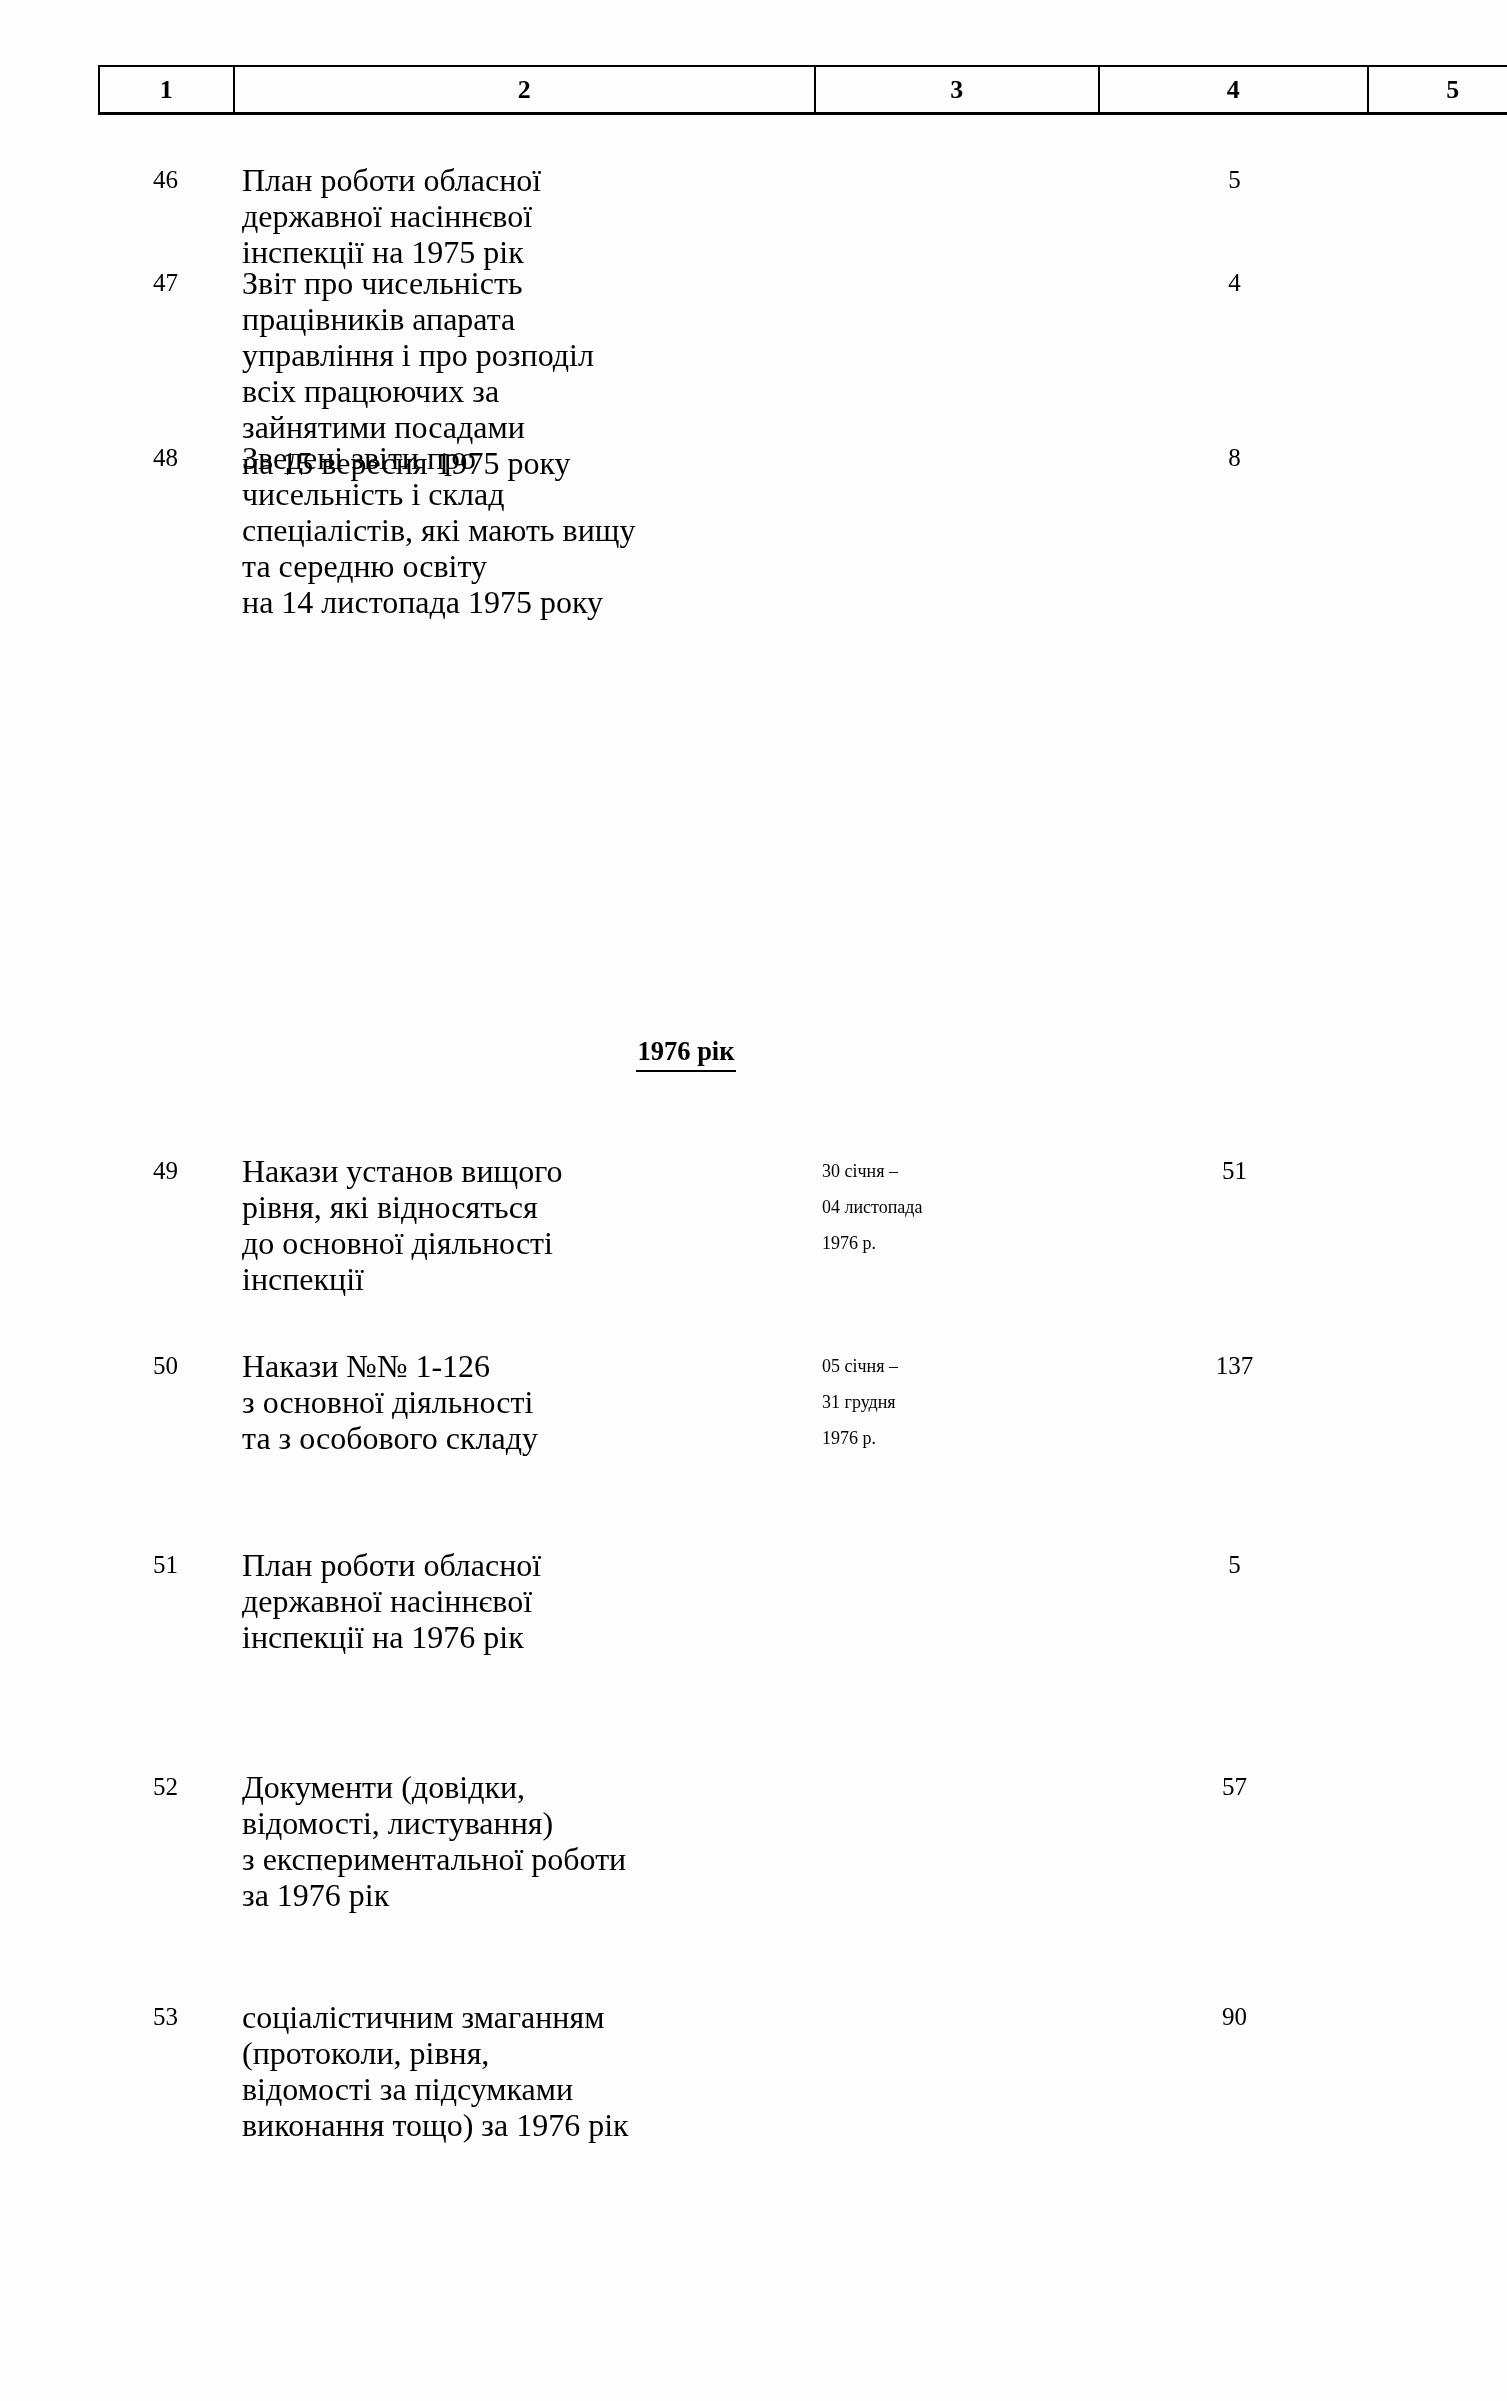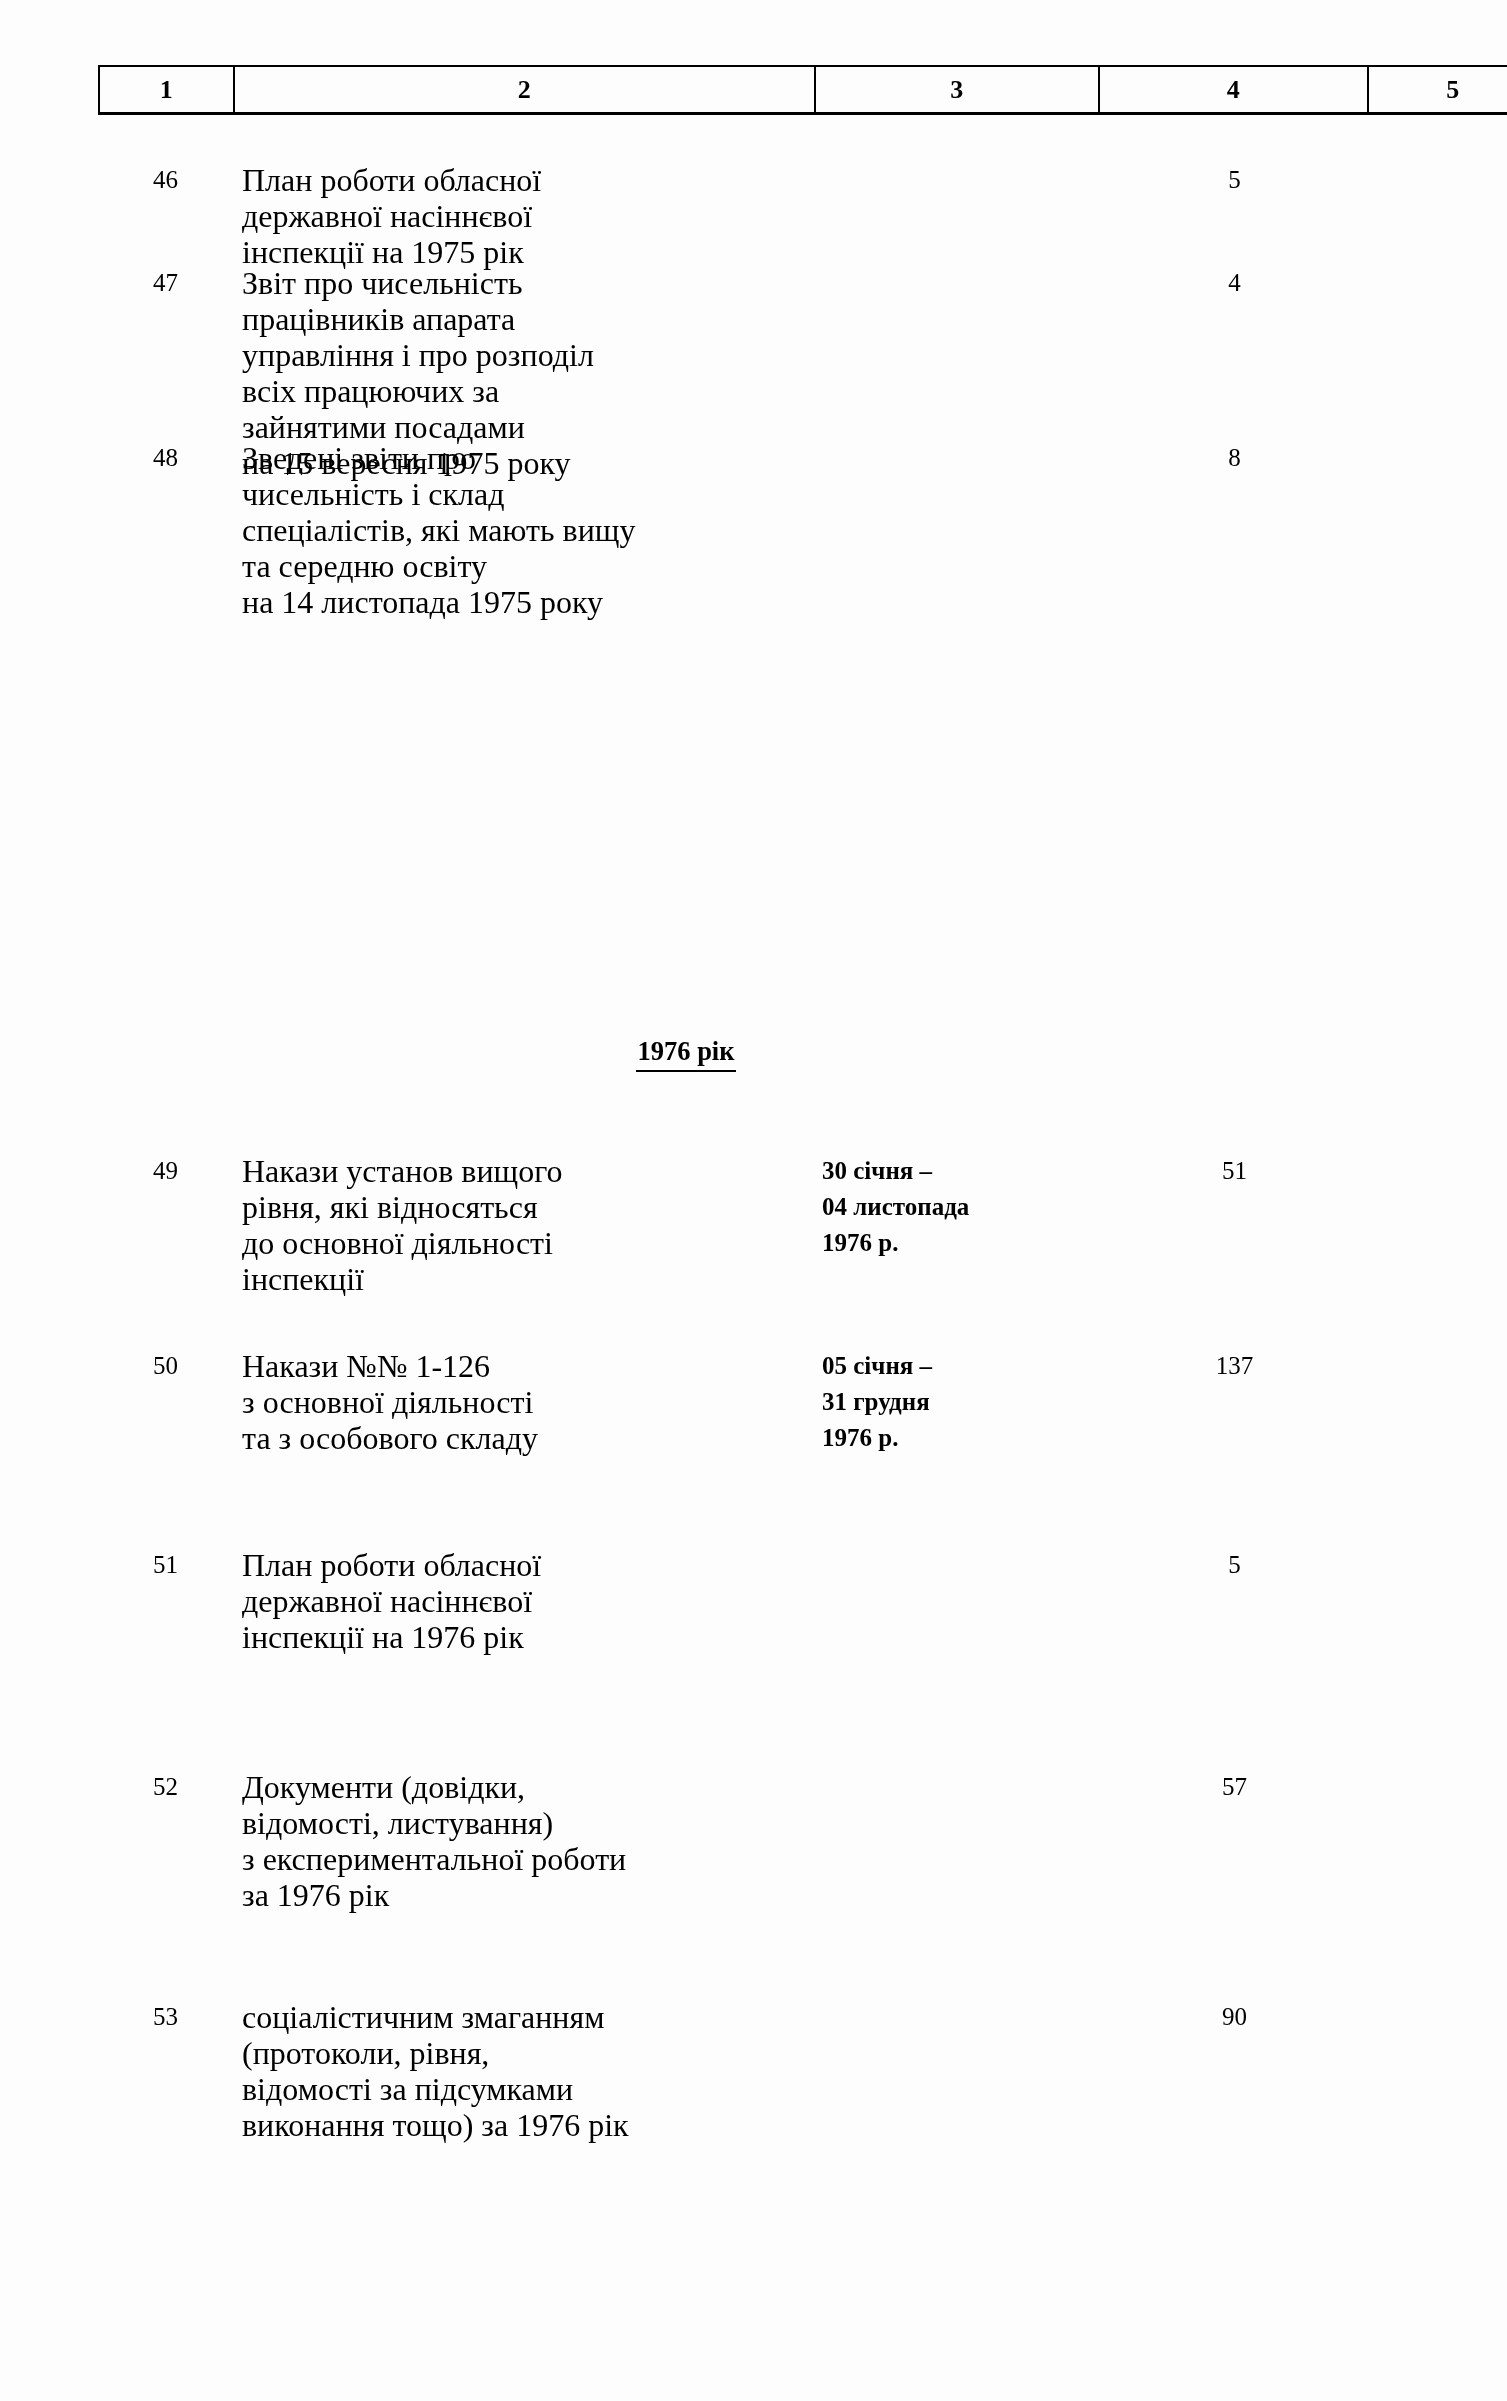--- a/index.html
+++ b/index.html
@@ -79,23 +79,22 @@
     position: absolute;
     left: 242px;
     width: 576px;
     font-size: 32px;
     line-height: 36px;
   }
   .row .c-dates {
     position: absolute;
     left: 822px;
     width: 273px;
-    font-size: 25px;
-    line-height: 36px;
-    font-weight: bold;
+    font-size: 18px;
+    line-height: 36px;
   }
   .row .c-count {
     position: absolute;
     left: 1100px;
     width: 269px;
     text-align: center;
     font-size: 25px;
     line-height: 36px;
   }
   .row .c-notes {

